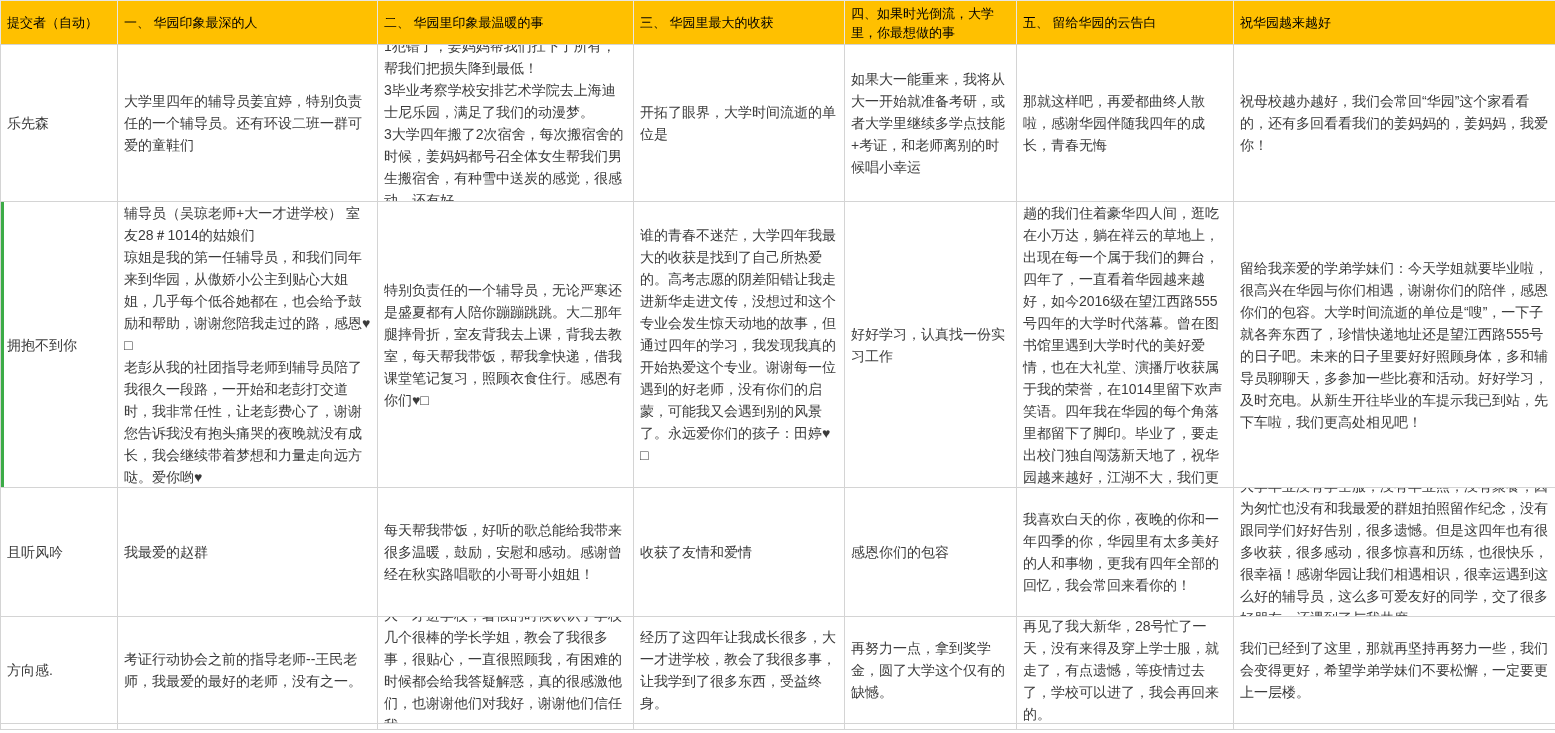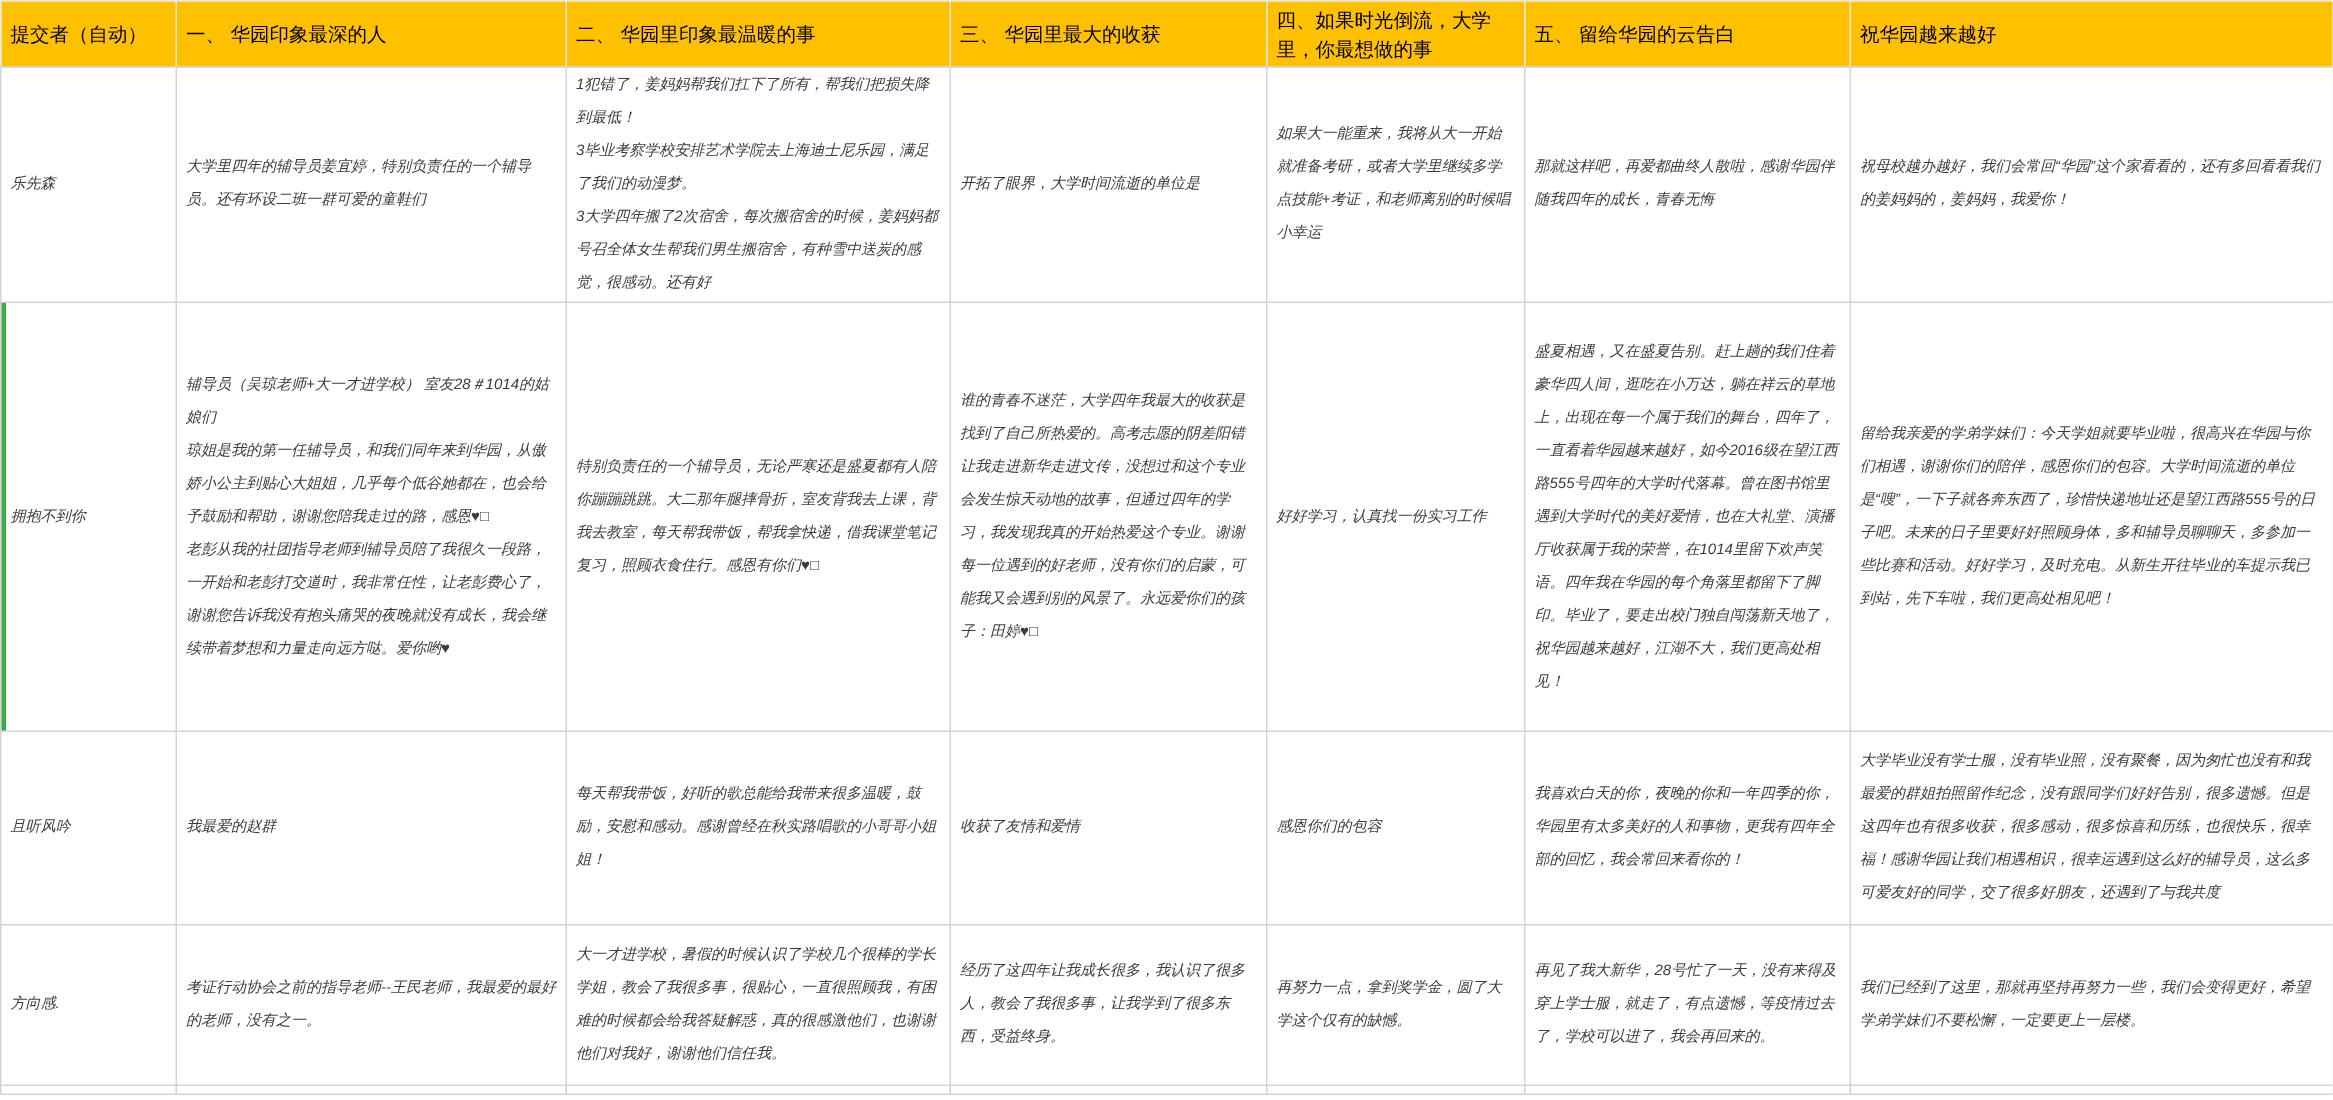--- a/index.html
+++ b/index.html
@@ -35,26 +35,25 @@
   .hcell {
     padding: 0 6px;
     line-height: 19px;
   }
   .cell {
     display: flex;
     align-items: center;
     overflow: hidden;
     box-sizing: border-box;
     padding: 0 6px;
-    font-size: 10px;
+    font-size: 14px;
     line-height: 22px;
     color: var(--body-text, #3b3b3b);
     white-space: pre-wrap;
     word-break: break-all;
-    font-style: italic;
   }
   tr.r1 .cell { height: 156px; }
   tr.r2 .cell { height: 285px; }
   tr.r3 .cell { height: 128px; }
   tr.r4 .cell { height: 106px; }
   tr.r5 td { height: 6px; }
   td.subcol { position: relative; }
   .row-indicator {
     position: absolute;
     left: 0; top: 0; bottom: 0;
@@ -179,21 +178,21 @@
       <td class="subcol">
           <div class="cell">方向感.</div>
         </td>
       <td>
           <div class="cell">考证行动协会之前的指导老师--王民老师，我最爱的最好的老师，没有之一。</div>
         </td>
       <td>
           <div class="cell">大一才进学校，暑假的时候认识了学校几个很棒的学长学姐，教会了我很多事，很贴心，一直很照顾我，有困难的时候都会给我答疑解惑，真的很感激他们，也谢谢他们对我好，谢谢他们信任我。</div>
         </td>
       <td>
-          <div class="cell">经历了这四年让我成长很多，我认识了很多人，教会了我很多事，让我学到了很多东西，受益终身。</div>
+          <div class="cell">经历了这四年让我成长很多，大一才进学校，教会了我很多事，让我学到了很多东西，受益终身。</div>
         </td>
       <td>
           <div class="cell">再努力一点，拿到奖学金，圆了大学这个仅有的缺憾。</div>
         </td>
       <td>
           <div class="cell">再见了我大新华，28号忙了一天，没有来得及穿上学士服，就走了，有点遗憾，等疫情过去了，学校可以进了，我会再回来的。</div>
         </td>
       <td>
           <div class="cell">我们已经到了这里，那就再坚持再努力一些，我们会变得更好，希望学弟学妹们不要松懈，一定要更上一层楼。</div>
         </td>

